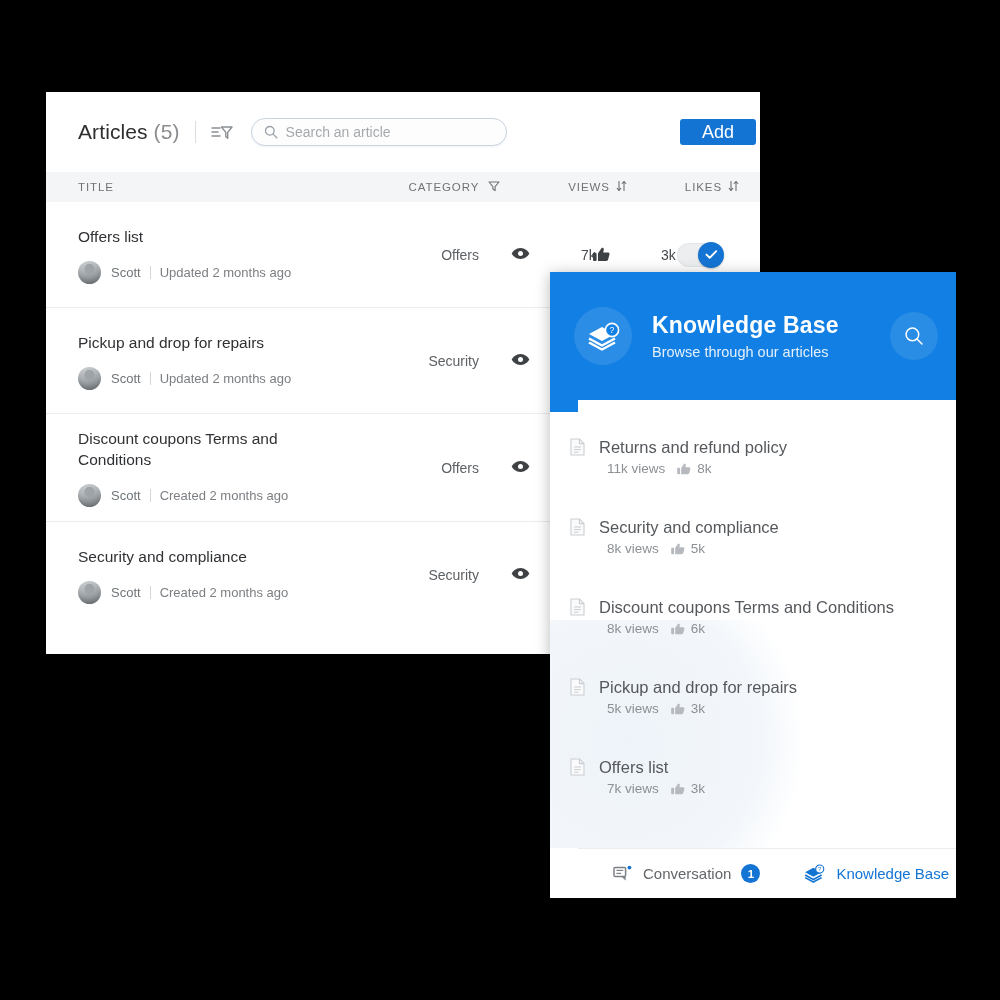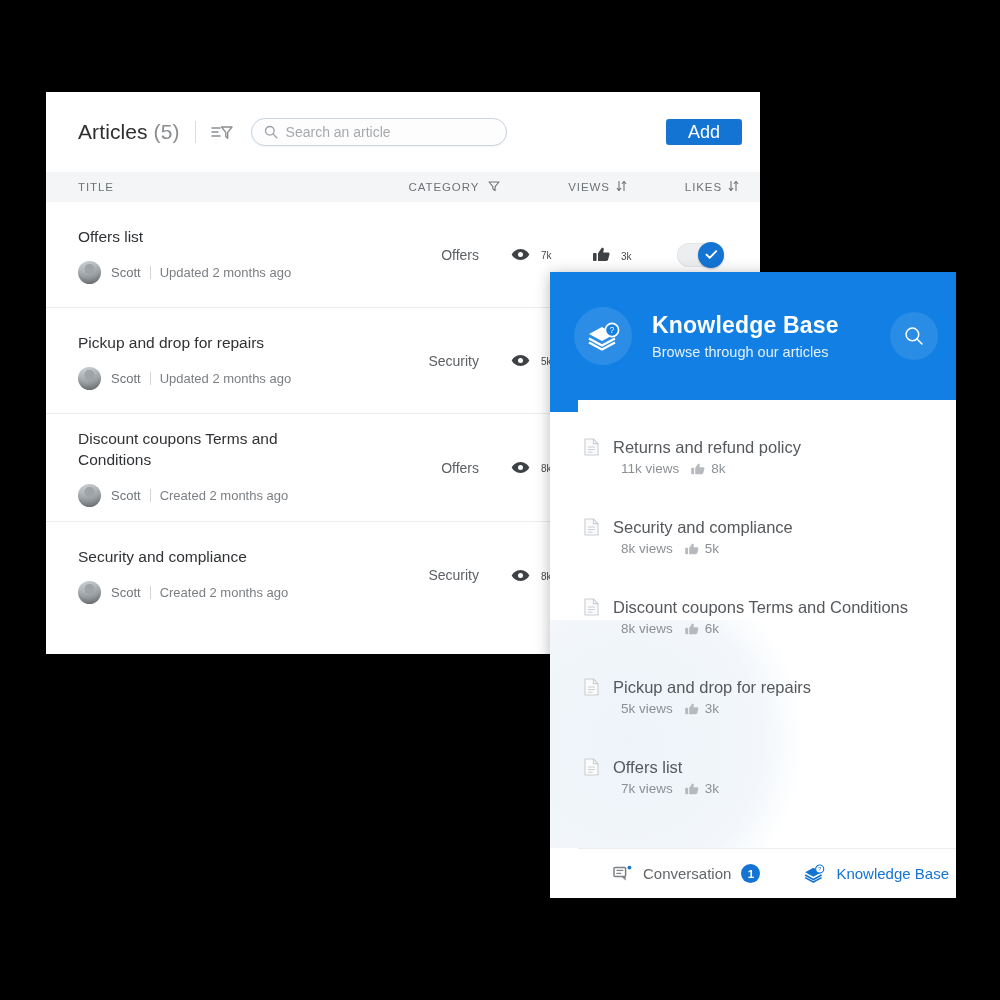--- a/index.html
+++ b/index.html
@@ -14,21 +14,21 @@
   
   .admin-panel {
     position: absolute;
     left: 46px; top: 92px;
     width: 714px; height: 562px;
     background: #ffffff;
   }
   .admin-toolbar {
     height: 80px;
     display: flex; align-items: center;
-    padding: 0 18px 0 32px;
+    padding: 0 4px 0 32px;
   }
   .admin-title {
     font-size: 21px; color: #2e2e2e; font-weight: 400;
     letter-spacing: .1px; white-space: nowrap;
   }
   .admin-title .count { color: #8a8d90; }
   .toolbar-sep {
     width: 1px; height: 22px; background: #dcdfe2;
     margin: 0 13px 0 15px;
   }
@@ -100,22 +100,22 @@
                 linear-gradient(160deg, #cfd3d6 0%, #a9aeb2 48%, #7e8387 100%);
     box-shadow: inset 0 -6px 7px -4px rgba(60,65,70,.55);
   }
   .meta .nm { color: #6f7478; }
   .meta .vbar { width:1px; height:13px; background:#d3d6d9; margin:0 9px; }
   .cell-cat {
     width: 128px; text-align: right;
     font-size: 14px; color: #5d6165;
   }
   .cell-views, .cell-likes {
-    display: flex; align-items: flex-end;
-    font-size: 10px; color: #45484b;
+    display: flex; align-items: flex-start;
+    font-size: 14px; color: #45484b; gap: 40px;
   }
   .cell-views { width: 92px; padding-left: 32px; }
   .cell-likes { width: 100px; padding-left: 22px; }
   .cell-views .ico, .cell-likes .ico { margin-right: 11px; display:flex; }
   .cell-toggle { width: 88px; display: flex; justify-content: flex-start; padding-left: 6px;}
   .toggle {
     width: 47px; height: 24px; border-radius: 13px;
     background: #eceef0; position: relative; cursor: pointer;
     box-shadow: inset 0 0 0 1px #e3e6e8;
   }
@@ -178,21 +178,21 @@
     overflow: hidden;
   }
   .kb-watermark {
     position: absolute; left: -48px; bottom: -72px;
     width: 300px; height: 300px;
     background: radial-gradient(ellipse at 42% 40%, #eef3f9 0%, #f3f7fb 55%, rgba(255,255,255,0) 72%);
     pointer-events: none;
   }
   .kb-item {
     position: relative;
-    padding: 0 20px 0 34px;
+    padding: 0 20px 0 20px;
     margin-bottom: 40px;
     cursor: pointer;
   }
   .kb-item-head { display: flex; align-items: flex-start; }
   .kb-doc-ico { margin-right: 14px; margin-top: 2px; flex: 0 0 auto; display:flex; }
   .kb-item-title {
     font-size: 16.5px; color: #55585c; line-height: 22px;
   }
   .kb-item-stats {
     display: flex; align-items: center;

